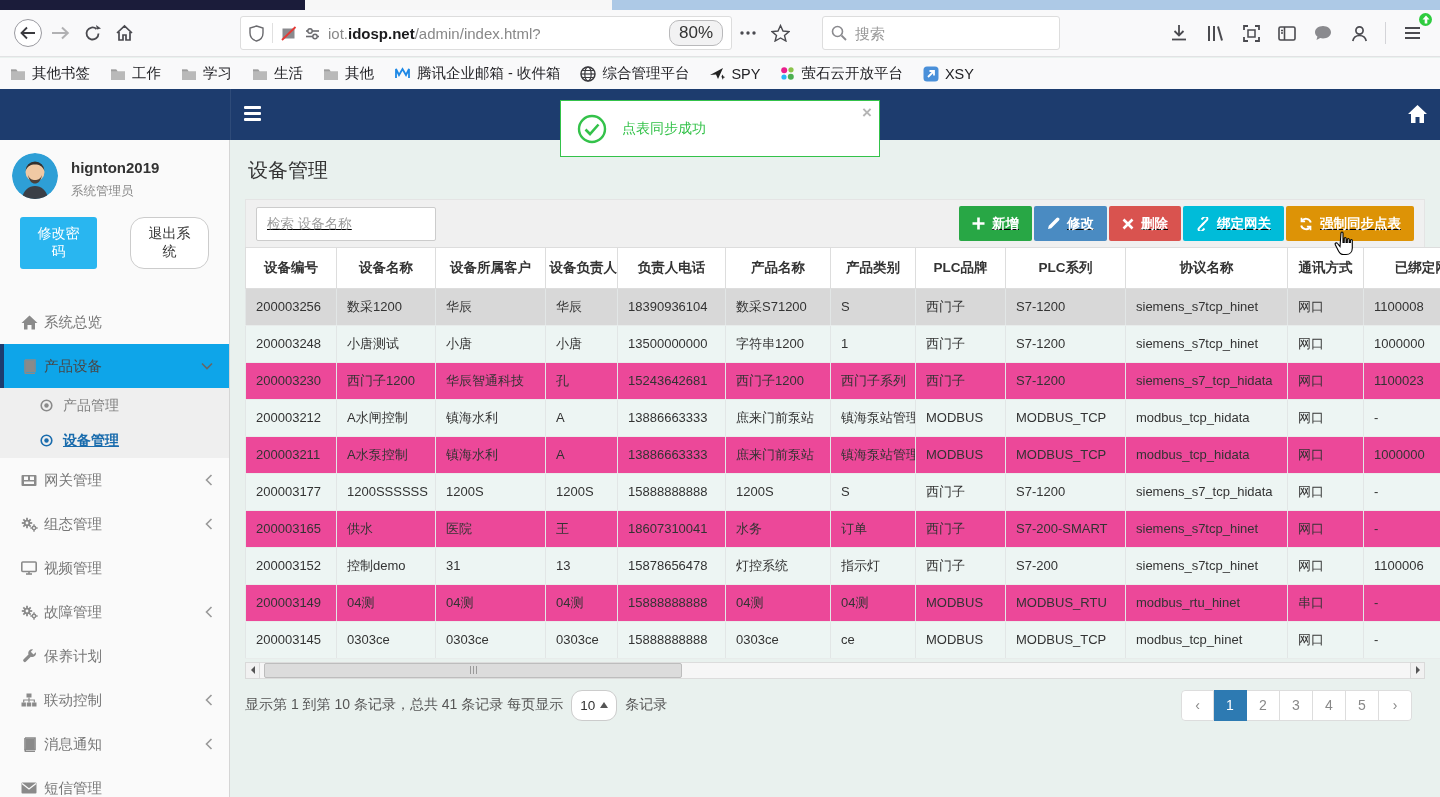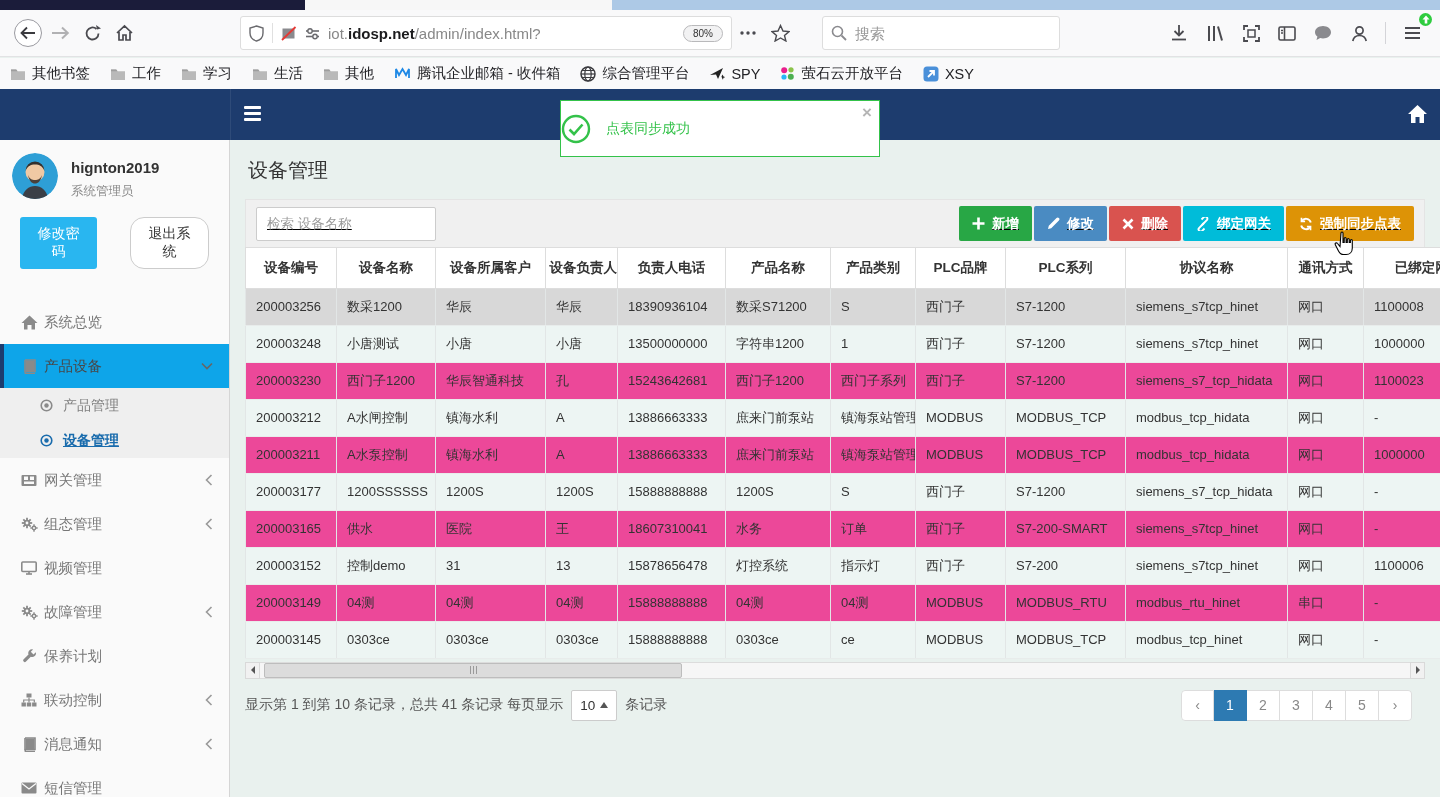--- a/index.html
+++ b/index.html
@@ -15,21 +15,21 @@
 
   
   .nav { position:absolute; top:10px; left:0; right:0; height:47px; background:#f9f9fa;
          border-bottom:1px solid #e2e2e4; display:flex; align-items:center; padding:0 12px; }
   .navbtn { width:32px; height:32px; display:flex; align-items:center; justify-content:center; color:#4a4a4f; flex:0 0 auto; }
   .urlbar { width:492px; height:34px; margin-left:100px; background:#fff; border:1px solid #ddd; border-radius:3px;
             display:flex; align-items:center; padding:0 8px; gap:8px; }
   .urlbar .sep { width:1px; height:20px; background:#e0e0e0; }
   .urltext { flex:1; font-size:15px; color:#888; white-space:nowrap; overflow:hidden; }
   .urltext b { color:#1b1b1d; font-weight:bold; }
-  .zoombadge { font-size:10px; color:#333; border:1px solid #b9b9bb; background:#f2f2f3; border-radius:10px; padding:2px 9px; }
+  .zoombadge { font-size:17px; color:#333; border:1px solid #b9b9bb; background:#f2f2f3; border-radius:10px; padding:2px 9px; }
   .searchbar { width:238px; height:34px; margin-left:26px; background:#fff; border:1px solid #ddd; border-radius:3px;
                display:flex; align-items:center; padding:0 8px; gap:8px; }
   .searchbar input { border:none; outline:none; width:150px; font-size:15px; color:#333; background:transparent;
                      font-family:"Liberation Sans","DejaVu Sans",sans-serif; }
   .navright { margin-left:auto; display:flex; align-items:center; gap:4px; }
   .navdivider { width:1px; height:22px; background:#d4d4d8; margin:0 6px; }
   .menu-wrap { position:relative; }
   .badge-up { position:absolute; top:-4px; right:-4px; width:13px; height:13px; border-radius:50%; background:#2fcc3f;
               display:flex; align-items:center; justify-content:center; }
 
@@ -93,33 +93,33 @@
   
   .hscroll { margin-top:3px; height:17px; display:flex; align-items:stretch; position:relative; }
   .sc-btn { width:15px; background:#f1f1f1; border:1px solid #d9d9d9; display:flex; align-items:center; justify-content:center; }
   .sc-track { flex:1; background:#f6f6f6; border-top:1px solid #dcdcdc; border-bottom:1px solid #dcdcdc; position:relative; }
   .sc-thumb { position:absolute; left:4px; top:0; height:15px; width:418px; background:#dcdcdc; border:1px solid #bdbdbd;
               border-radius:2px; display:flex; align-items:center; justify-content:center; gap:2px; }
   .sc-thumb i { display:block; width:1px; height:8px; background:#9a9a9a; }
 
   
   .pager-row { display:flex; align-items:center; margin-top:11px; font-size:14px; color:#555; }
-  .psize { width:46px; height:31px; border:1px solid #ccc; border-radius:2px; background:#fff; margin:0 8px;
+  .psize { width:46px; height:31px; border:1px solid #ccc; border-radius:11px; background:#fff; margin:0 8px;
            display:inline-flex; align-items:center; justify-content:center; gap:5px; font-size:13.5px; color:#333; }
   .psize .tri { width:0; height:0; border-left:4px solid transparent; border-right:4px solid transparent; border-bottom:6px solid #555; }
   .pagination { margin-left:auto; margin-right:13px; display:flex; border-radius:4px; overflow:hidden; box-shadow:0 0 0 0; }
   .pg { min-width:33px; height:31px; display:flex; align-items:center; justify-content:center; background:#fff;
         border:1px solid #ddd; border-left:none; color:#888; font-size:14px; }
   .pg:first-child { border-left:1px solid #ddd; border-radius:4px 0 0 4px; }
   .pg:last-child { border-radius:0 4px 4px 0; }
   .pg.active { background:#2d7ab2; border-color:#2d7ab2; color:#fff; }
 
   
   .toast { position:absolute; left:560px; top:100px; width:320px; height:57px; background:#fff; border:1px solid #34c24a;
-           display:flex; align-items:center; padding:0 0; gap:15px; z-index:30; }
+           display:flex; align-items:center; padding:0 16px; gap:15px; z-index:30; }
   .toast-msg { color:#34c24a; font-size:14px; }
   .toast-close { position:absolute; top:2px; right:7px; color:#b5b5b5; font-size:17px; font-weight:bold; }
 
   .cursor { position:absolute; left:1333px; top:230px; z-index:40; }
 </style>
 </head>
 <body>
 
 <div class="screen">
 

